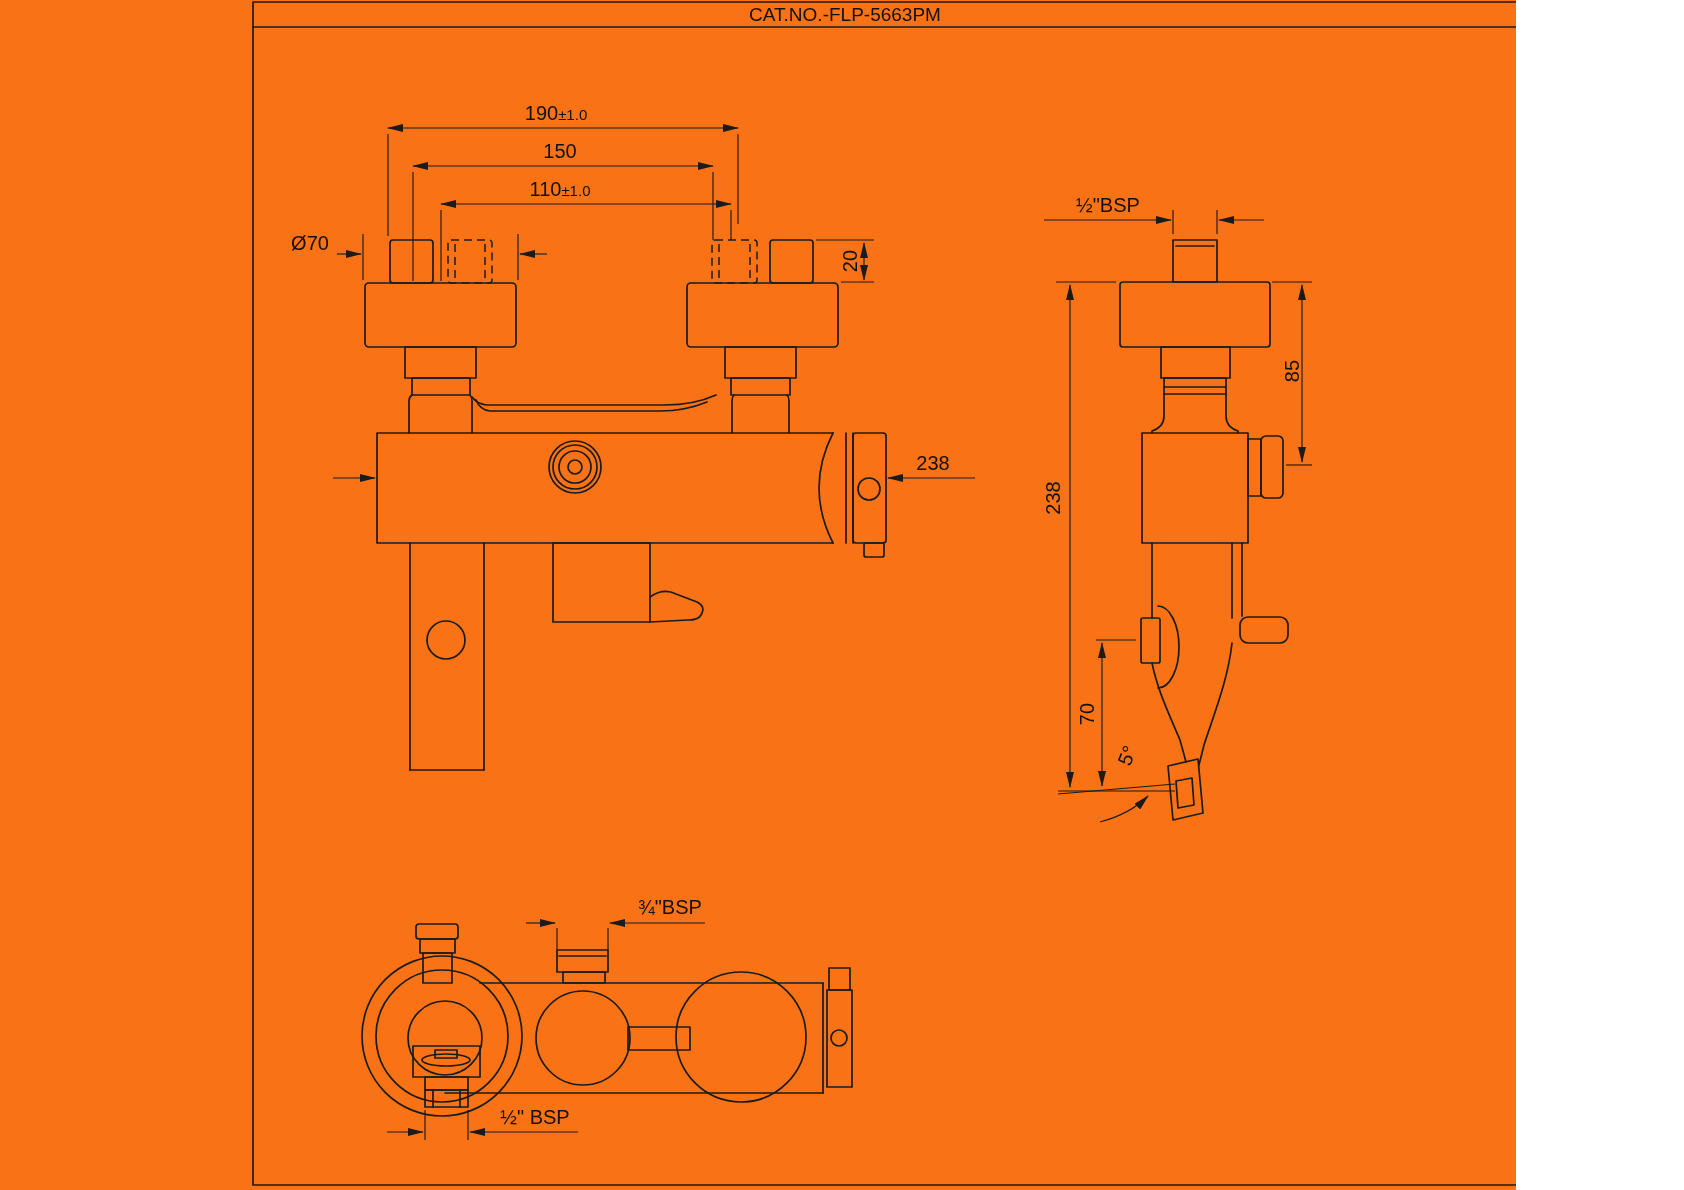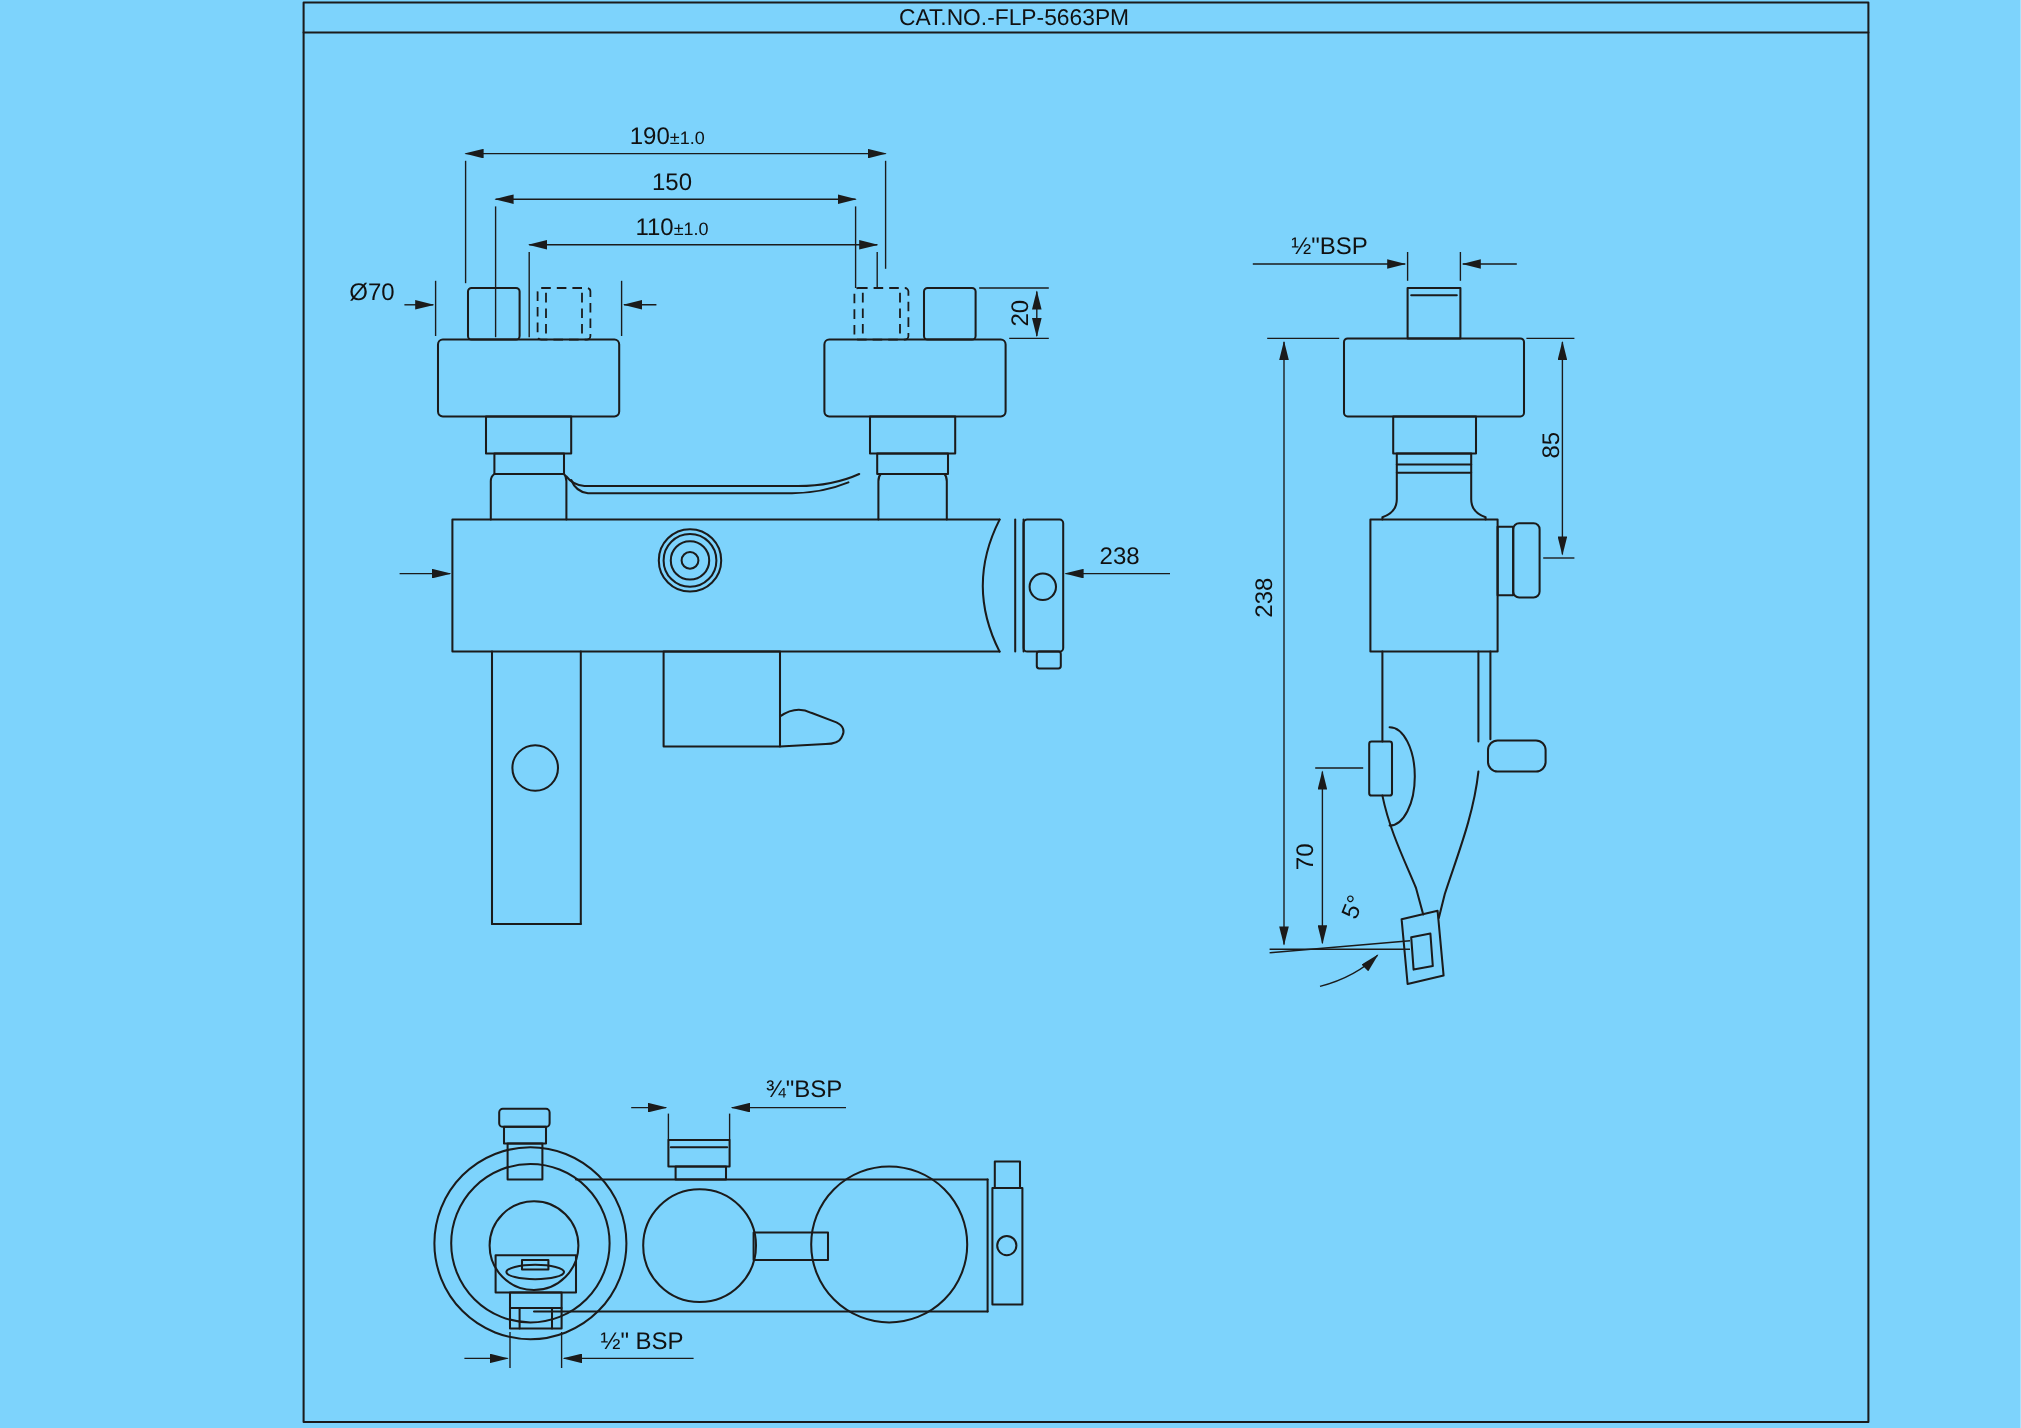--- a/index.html
+++ b/index.html
@@ -1,16 +1,16 @@
 <!DOCTYPE html>
 <html><head>
 <meta charset="utf-8">
 <style>
   html,body{margin:0;padding:0;background:#fff;}
-  .sheet{position:relative;width:1684px;height:1190px;background:#7dd3fc;
+  .sheet{position:relative;width:1516px;height:1190px;background:#f97316;
          font-family:"Liberation Sans",sans-serif;overflow:hidden;}
   svg{position:absolute;left:0;top:0;}
   .ln{fill:none;stroke:#1b1b1b;stroke-width:1.7;stroke-linejoin:round;stroke-linecap:round;}
   .thin{fill:none;stroke:#1b1b1b;stroke-width:1.15;stroke-linecap:butt;}
   .dash{fill:none;stroke:#1b1b1b;stroke-width:1.5;stroke-dasharray:8 5;}
   .hatch{stroke:#1b1b1b;stroke-width:1;}
   text{fill:#111;font-family:"Liberation Sans",sans-serif;}
   .dimtxt{font-size:20px;}
   .toltxt{font-size:15px;}
   .titletxt{font-size:19px;}

